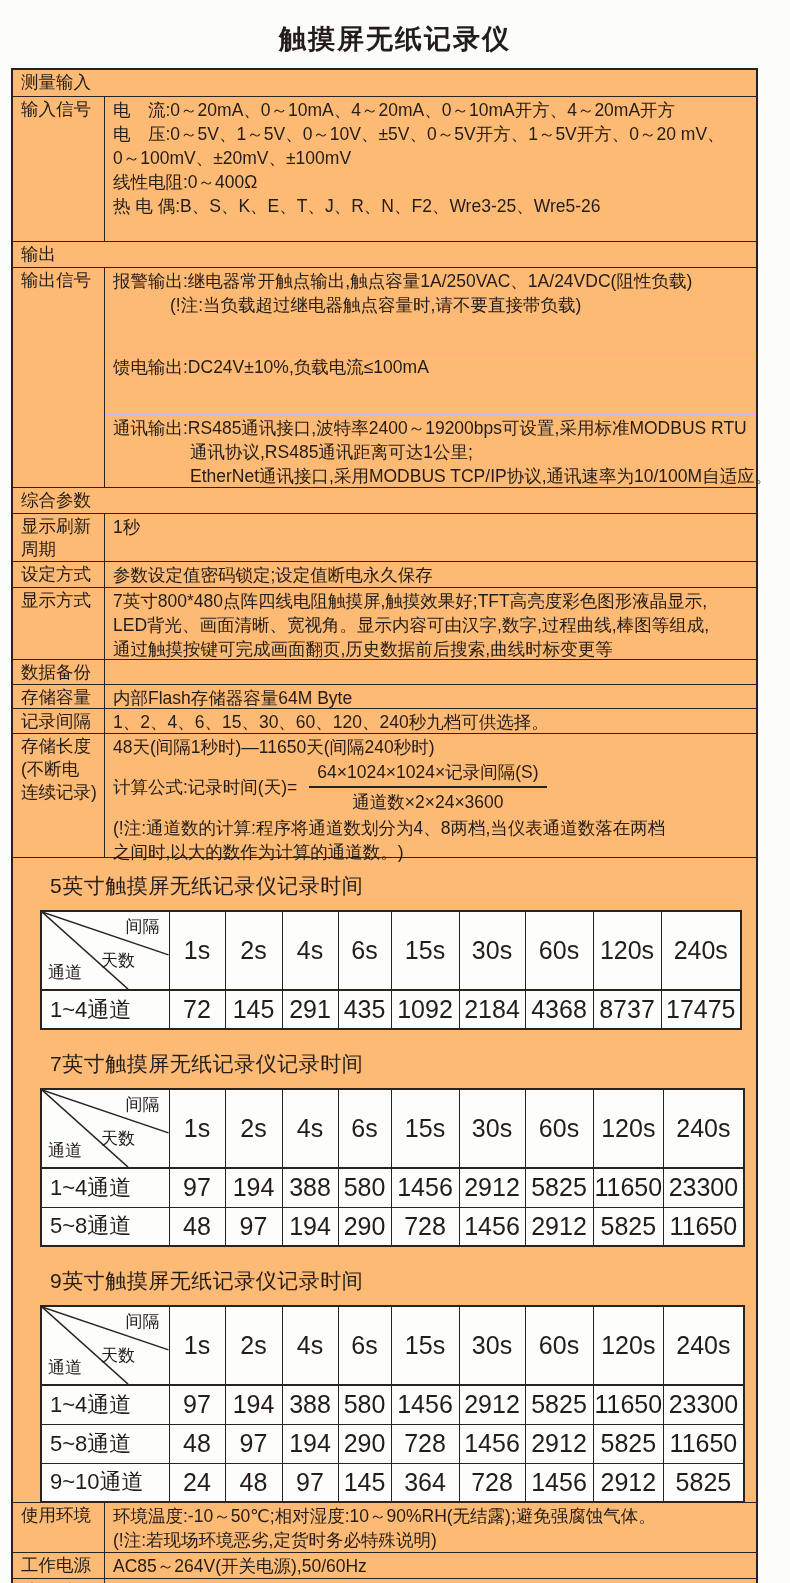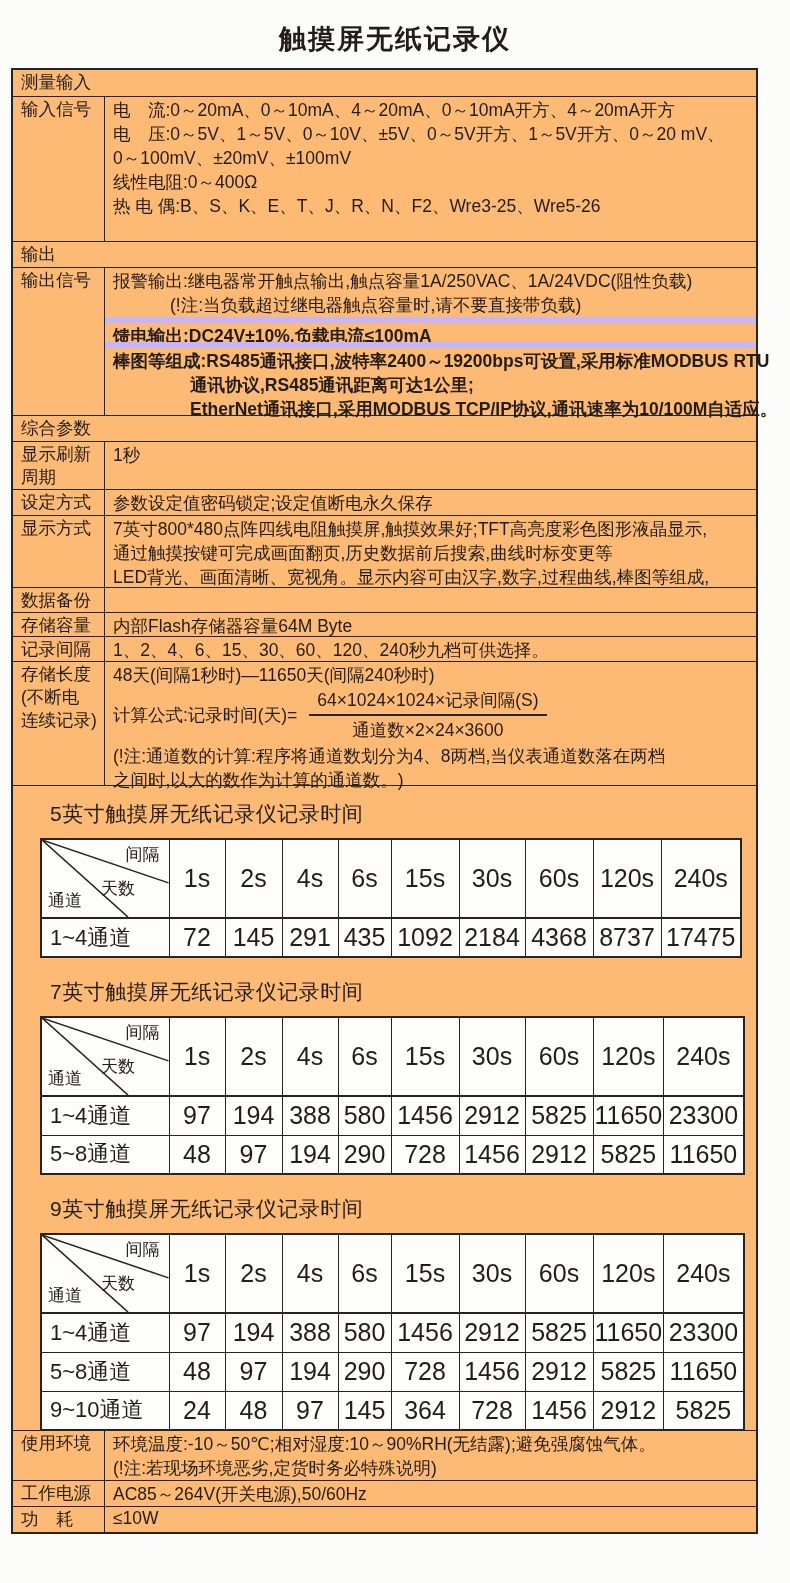--- a/index.html
+++ b/index.html
@@ -26,23 +26,23 @@
     padding:1px 2px 0 8px;box-sizing:border-box;
     font-size:17.5px;line-height:23px;
   }
   .val{flex:1;padding:1px 6px 0 8px;font-size:17.5px;min-width:0;}
   .ln{line-height:24px;white-space:nowrap;}
   .ind1{padding-left:57px;}
   .ind2{padding-left:77px;}
   .h145{height:145px}.h26{height:26px}.h48{height:48px}.h72{height:72px}
   .h25{height:25px}.h24{height:24px}.h124{height:124px}.h50{height:50px}
   
-  .subwrap{padding:0;display:flex;flex-direction:column;}
+  .subwrap{padding:0;display:flex;flex-direction:column;gap:36px;}
   .sub{padding:1px 6px 0 8px;box-sizing:border-box;}
-  .sub.bt{border-top:6px solid #c4b5fd;font-weight:bold;}
+  .sub.bt{border-top:1px solid #c4b5fd;}
   
   .formula{display:flex;align-items:center;margin:1px 0 2px 0;}
   .frac{display:inline-block;text-align:center;margin-left:12px;}
   .frac .num{border-bottom:2px solid #2a221d;padding:0 8px 2px 8px;line-height:24px;}
   .frac .den{padding-top:2px;line-height:24px;}
   
   .tables-cell{display:block;height:645px;padding:14px 0 0 0;}
   .rt-block{margin:0 0 20px 0;}
   .rt-title{font-size:21px;margin:0 8px 10px 37px;letter-spacing:0.5px;}
   table.rt{border-collapse:collapse;margin-left:27px;table-layout:fixed;
@@ -86,21 +86,21 @@
     <div class="lbl">输出信号</div>
     <div class="val subwrap">
       <div class="sub" style="height:49px">
         <div class="ln">报警输出:继电器常开触点输出,触点容量1A/250VAC、1A/24VDC(阻性负载)</div>
         <div class="ln ind1">(!注:当负载超过继电器触点容量时,请不要直接带负载)</div>
       </div>
       <div class="sub bt" style="height:25px">
         <div class="ln">馈电输出:DC24V±10%,负载电流≤100mA</div>
       </div>
       <div class="sub bt" style="height:73px">
-        <div class="ln">棒图等组成:RS485通讯接口,波特率2400～19200bps可设置,采用标准MODBUS RTU</div>
+        <div class="ln">通讯输出:RS485通讯接口,波特率2400～19200bps可设置,采用标准MODBUS RTU</div>
         <div class="ln ind2">通讯协议,RS485通讯距离可达1公里;</div>
         <div class="ln ind2">EtherNet通讯接口,采用MODBUS TCP/IP协议,通讯速率为10/100M自适应。</div>
       </div>
     </div>
   </div>
 
   <div class="s-row sec">综合参数</div>
 
 
   <div class="s-row h48">
@@ -110,22 +110,22 @@
 
   <div class="s-row h26">
     <div class="lbl">设定方式</div>
     <div class="val">参数设定值密码锁定;设定值断电永久保存</div>
   </div>
 
   <div class="s-row h72">
     <div class="lbl">显示方式</div>
     <div class="val">
       <div class="ln">7英寸800*480点阵四线电阻触摸屏,触摸效果好;TFT高亮度彩色图形液晶显示,</div>
+      <div class="ln">LED背光、画面清晰、宽视角。显示内容可由汉字,数字,过程曲线,棒图等组成,</div>
       <div class="ln">通过触摸按键可完成画面翻页,历史数据前后搜索,曲线时标变更等</div>
-      <div class="ln">LED背光、画面清晰、宽视角。显示内容可由汉字,数字,过程曲线,棒图等组成,</div>
     </div>
   </div>
 
   <div class="s-row h25">
     <div class="lbl">数据备份</div>
   </div>
 
   <div class="s-row h24">
     <div class="lbl">存储容量</div>
     <div class="val">内部Flash存储器容量64M Byte</div>

